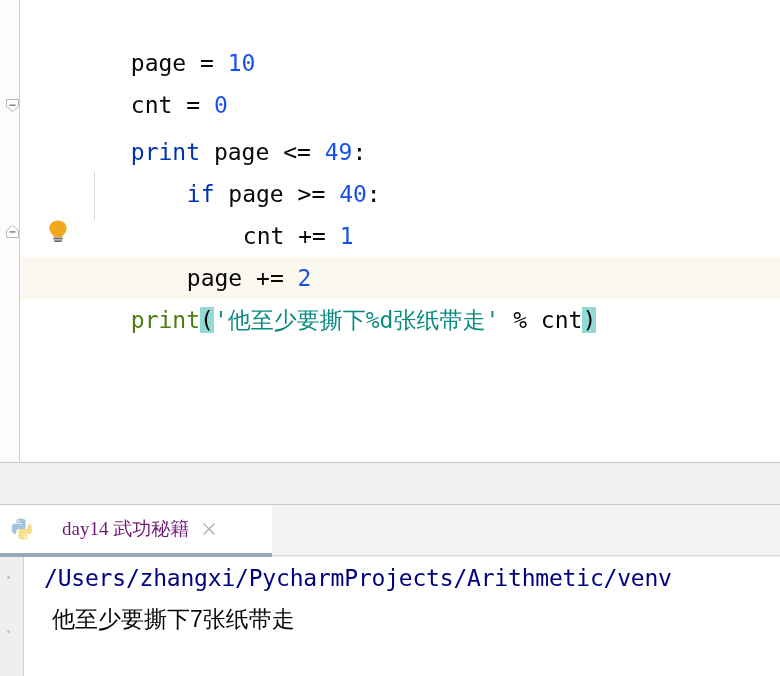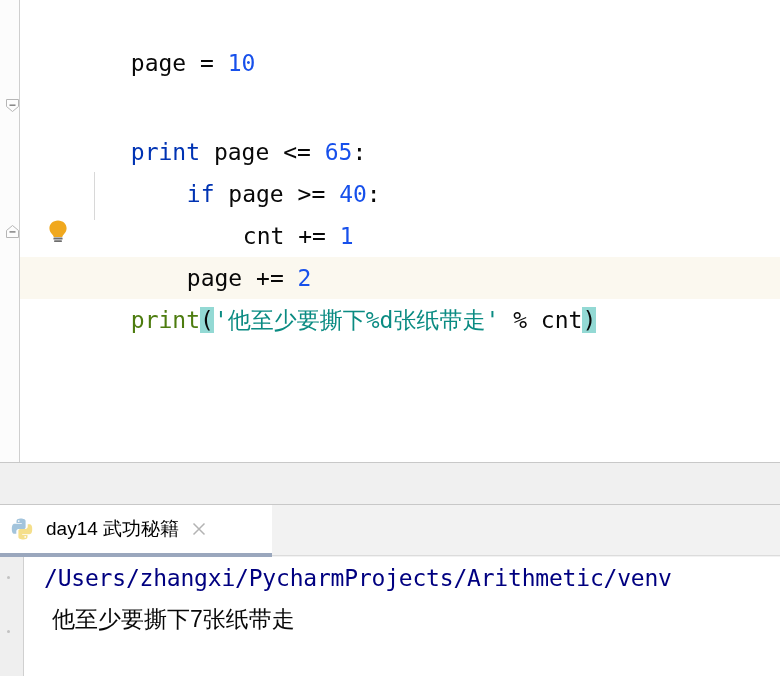--- a/index.html
+++ b/index.html
@@ -152,24 +152,24 @@
     background: #dcdcdc;
   }
   .py-icon {
     width: 24px;
     height: 24px;
     flex: 0 0 24px;
   }
   .py-icon svg { display: block; }
   .tab-label {
     font-size: 19px;
-    color: #000000;
-    margin-left: 12px;
+    color: #701a75;
+    margin-left: 28px;
     white-space: nowrap;
-    font-family: Liberation Sans, sans-serif;
+    font-family: Liberation Serif, serif;
   }
   .tab-close {
     margin-left: 11px;
     width: 18px;
     height: 18px;
     flex: 0 0 18px;
     opacity: 0.75;
   }
   .tab-close svg { display: block; }
 
@@ -258,23 +258,26 @@
           <path d="M11 1.5 C5.9 1.5 2.4 5.1 2.4 9.3 c0 3.0 1.6 4.8 2.9 6.2 0.8 0.9 1.3 1.5 1.4 2.4 h8.6 c0.1-0.9 0.6-1.5 1.4-2.4 1.3-1.4 2.9-3.2 2.9-6.2 C19.6 5.1 16.1 1.5 11 1.5 Z" fill="#f0a81e"></path>
           <rect x="6.4" y="18.6" width="9.2" height="1.9" rx="0.6" fill="#6e6e6e"></rect>
           <rect x="7.1" y="21.2" width="7.8" height="1.8" rx="0.6" fill="#6e6e6e"></rect>
         </svg>
       </div>
 
       <div class="code-line" style="top:0px;">
         <span class="plain">page </span><span class="op">= </span><span class="num">10</span>
       </div>
 
+      <div class="code-line" style="top:42px;">
+        <span class="plain">cnt </span><span class="op">= </span><span class="num">0</span>
+      </div>
 
       <div class="code-line" style="top:89px;">
-        <span class="kw">print</span><span class="plain"> page </span><span class="op">&lt;= </span><span class="num">65</span><span class="op">:</span>
+        <span class="kw">print</span><span class="plain"> page </span><span class="op">&lt;= </span><span class="num">49</span><span class="op">:</span>
       </div>
 
       <div class="code-line" style="top:131px; padding-left:56px;">
         <span class="kw">if</span><span class="plain"> page </span><span class="op">&gt;= </span><span class="num">40</span><span class="op">:</span>
       </div>
 
       <div class="code-line" style="top:173px; padding-left:112px;">
         <span class="plain">cnt </span><span class="op">+= </span><span class="num">1</span>
       </div>
 

